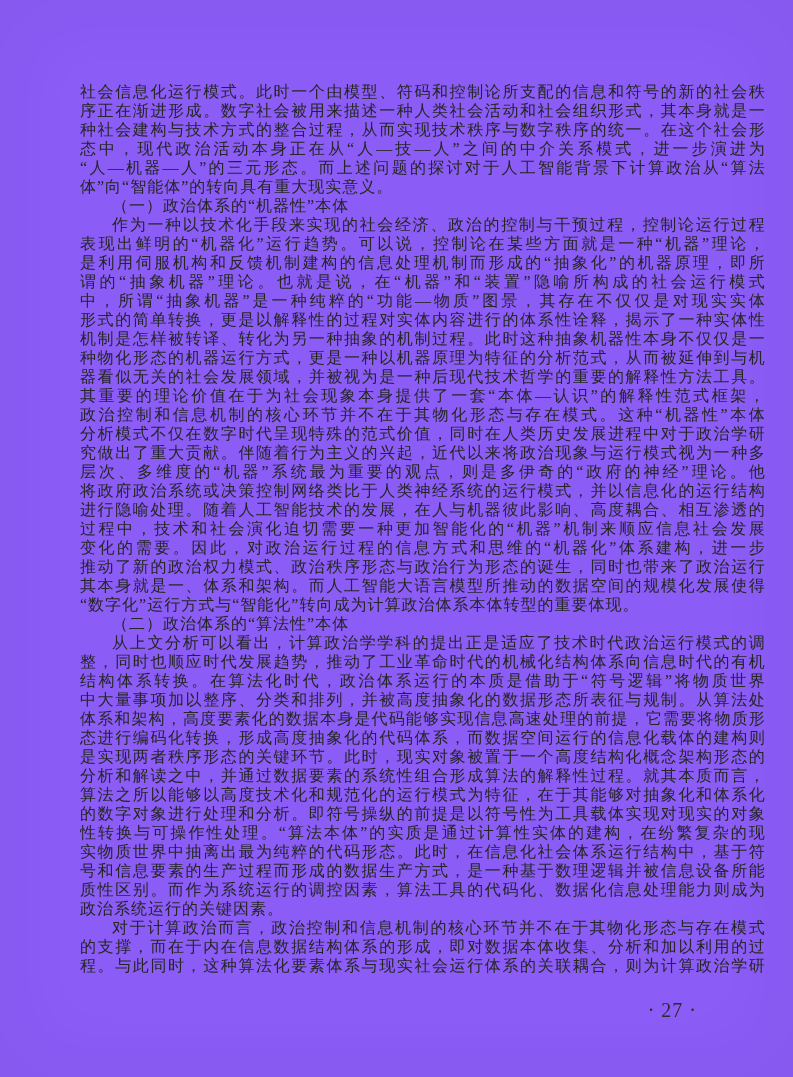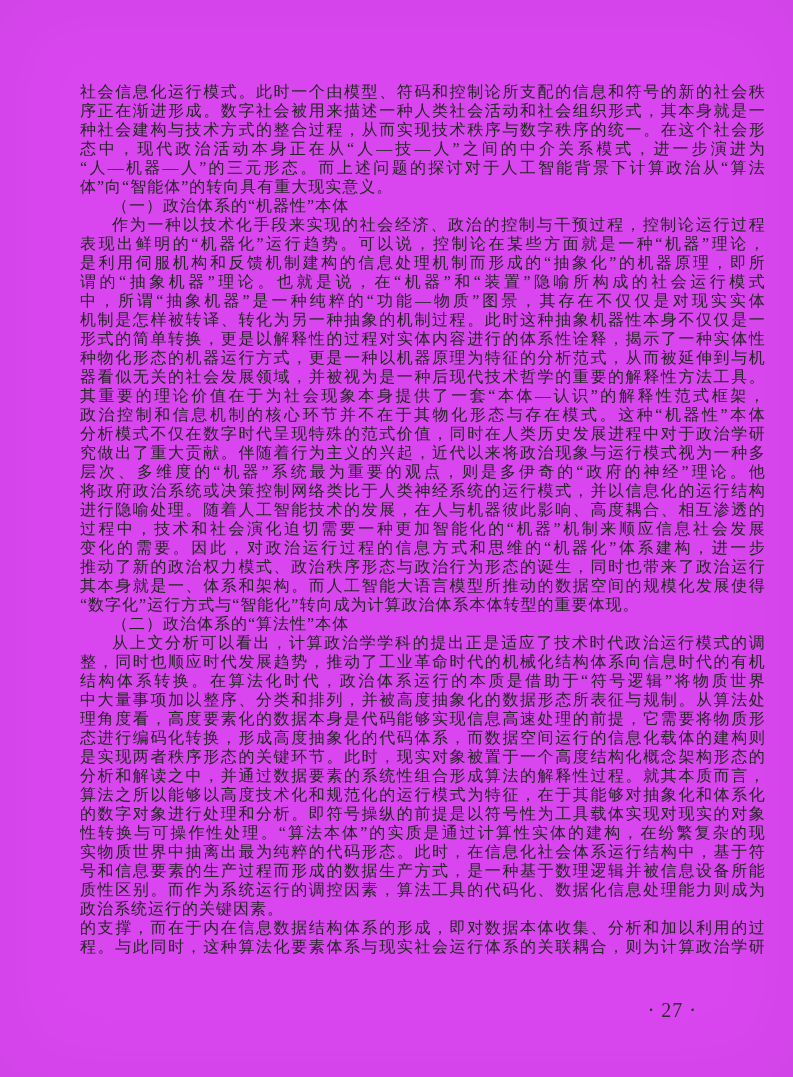--- a/index.html
+++ b/index.html
@@ -9,21 +9,21 @@
   body {
     width: 793px;
     height: 1077px;
     overflow: hidden;
     background: #ffffff;
   }
   .page {
     position: relative;
     width: 793px;
     height: 1077px;
-    background: #d946ef;
+    background: #8b5cf6;
     box-shadow: inset 0 0 90px rgba(0,0,0,0.045);
     font-family: "Liberation Serif", "DejaVu Serif", serif;
     color: #262626;
   }
   .text-block {
     position: absolute;
     left: 80px;
     top: 82px;
     width: 685px;
   }
@@ -65,49 +65,50 @@
       <div class="line">种社会建构与技术方式的整合过程，从而实现技术秩序与数字秩序的统一。在这个社会形</div>
       <div class="line">态中，现代政治活动本身正在从“人—技—人”之间的中介关系模式，进一步演进为</div>
       <div class="line">“人—机器—人”的三元形态。而上述问题的探讨对于人工智能背景下计算政治从“算法</div>
       <div class="line natural">体”向“智能体”的转向具有重大现实意义。</div>
       <div class="line indent natural">（一）政治体系的“机器性”本体</div>
       <div class="line indent">作为一种以技术化手段来实现的社会经济、政治的控制与干预过程，控制论运行过程</div>
       <div class="line">表现出鲜明的“机器化”运行趋势。可以说，控制论在某些方面就是一种“机器”理论，</div>
       <div class="line">是利用伺服机构和反馈机制建构的信息处理机制而形成的“抽象化”的机器原理，即所</div>
       <div class="line">谓的“抽象机器”理论。也就是说，在“机器”和“装置”隐喻所构成的社会运行模式</div>
       <div class="line">中，所谓“抽象机器”是一种纯粹的“功能—物质”图景，其存在不仅仅是对现实实体</div>
+      <div class="line">形式的简单转换，更是以解释性的过程对实体内容进行的体系性诠释，揭示了一种实体性</div>
       <div class="line">机制是怎样被转译、转化为另一种抽象的机制过程。此时这种抽象机器性本身不仅仅是一</div>
-      <div class="line">形式的简单转换，更是以解释性的过程对实体内容进行的体系性诠释，揭示了一种实体性</div>
       <div class="line">种物化形态的机器运行方式，更是一种以机器原理为特征的分析范式，从而被延伸到与机</div>
       <div class="line">器看似无关的社会发展领域，并被视为是一种后现代技术哲学的重要的解释性方法工具。</div>
       <div class="line">其重要的理论价值在于为社会现象本身提供了一套“本体—认识”的解释性范式框架，</div>
       <div class="line">政治控制和信息机制的核心环节并不在于其物化形态与存在模式。这种“机器性”本体</div>
       <div class="line">分析模式不仅在数字时代呈现特殊的范式价值，同时在人类历史发展进程中对于政治学研</div>
       <div class="line">究做出了重大贡献。伴随着行为主义的兴起，近代以来将政治现象与运行模式视为一种多</div>
       <div class="line">层次、多维度的“机器”系统最为重要的观点，则是多伊奇的“政府的神经”理论。他</div>
       <div class="line">将政府政治系统或决策控制网络类比于人类神经系统的运行模式，并以信息化的运行结构</div>
       <div class="line">进行隐喻处理。随着人工智能技术的发展，在人与机器彼此影响、高度耦合、相互渗透的</div>
       <div class="line">过程中，技术和社会演化迫切需要一种更加智能化的“机器”机制来顺应信息社会发展</div>
       <div class="line">变化的需要。因此，对政治运行过程的信息方式和思维的“机器化”体系建构，进一步</div>
       <div class="line">推动了新的政治权力模式、政治秩序形态与政治行为形态的诞生，同时也带来了政治运行</div>
       <div class="line">其本身就是一、体系和架构。而人工智能大语言模型所推动的数据空间的规模化发展使得</div>
       <div class="line natural">“数字化”运行方式与“智能化”转向成为计算政治体系本体转型的重要体现。</div>
       <div class="line indent natural">（二）政治体系的“算法性”本体</div>
       <div class="line indent">从上文分析可以看出，计算政治学学科的提出正是适应了技术时代政治运行模式的调</div>
       <div class="line">整，同时也顺应时代发展趋势，推动了工业革命时代的机械化结构体系向信息时代的有机</div>
       <div class="line">结构体系转换。在算法化时代，政治体系运行的本质是借助于“符号逻辑”将物质世界</div>
       <div class="line">中大量事项加以整序、分类和排列，并被高度抽象化的数据形态所表征与规制。从算法处</div>
-      <div class="line">理角度看，高度要素化的数据本身是代码能够实现信息高速处理的前提，它需要将物质形</div>
+      <div class="line">体系和架构，高度要素化的数据本身是代码能够实现信息高速处理的前提，它需要将物质形</div>
       <div class="line">态进行编码化转换，形成高度抽象化的代码体系，而数据空间运行的信息化载体的建构则</div>
       <div class="line">是实现两者秩序形态的关键环节。此时，现实对象被置于一个高度结构化概念架构形态的</div>
       <div class="line">分析和解读之中，并通过数据要素的系统性组合形成算法的解释性过程。就其本质而言，</div>
       <div class="line">算法之所以能够以高度技术化和规范化的运行模式为特征，在于其能够对抽象化和体系化</div>
       <div class="line">的数字对象进行处理和分析。即符号操纵的前提是以符号性为工具载体实现对现实的对象</div>
       <div class="line">性转换与可操作性处理。“算法本体”的实质是通过计算性实体的建构，在纷繁复杂的现</div>
       <div class="line">实物质世界中抽离出最为纯粹的代码形态。此时，在信息化社会体系运行结构中，基于符</div>
       <div class="line">号和信息要素的生产过程而形成的数据生产方式，是一种基于数理逻辑并被信息设备所能</div>
       <div class="line">质性区别。而作为系统运行的调控因素，算法工具的代码化、数据化信息处理能力则成为</div>
       <div class="line natural">政治系统运行的关键因素。</div>
+      <div class="line indent">对于计算政治而言，政治控制和信息机制的核心环节并不在于其物化形态与存在模式</div>
       <div class="line">的支撑，而在于内在信息数据结构体系的形成，即对数据本体收集、分析和加以利用的过</div>
       <div class="line">程。与此同时，这种算法化要素体系与现实社会运行体系的关联耦合，则为计算政治学研</div>
     </div>
   <div class="page-number">· 27 ·</div>
 </div>
 
 </body></html>

